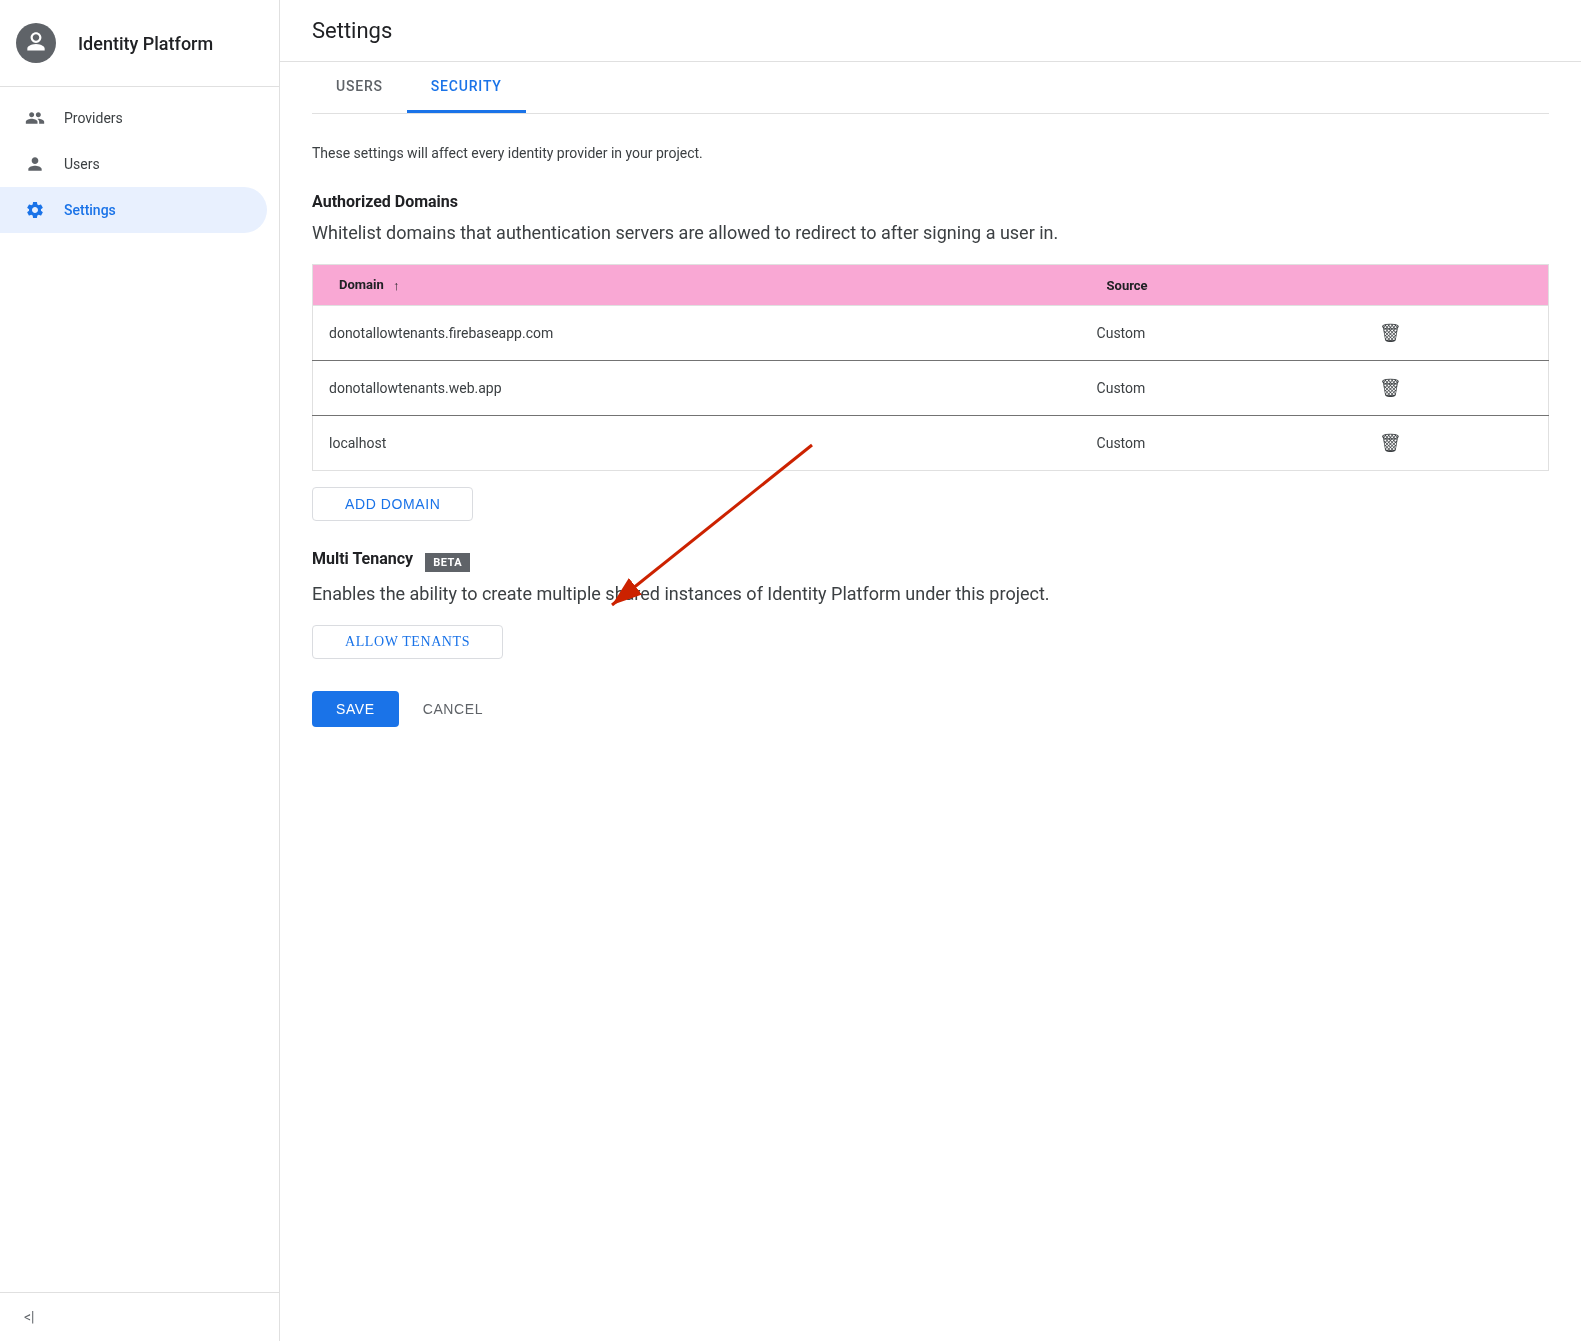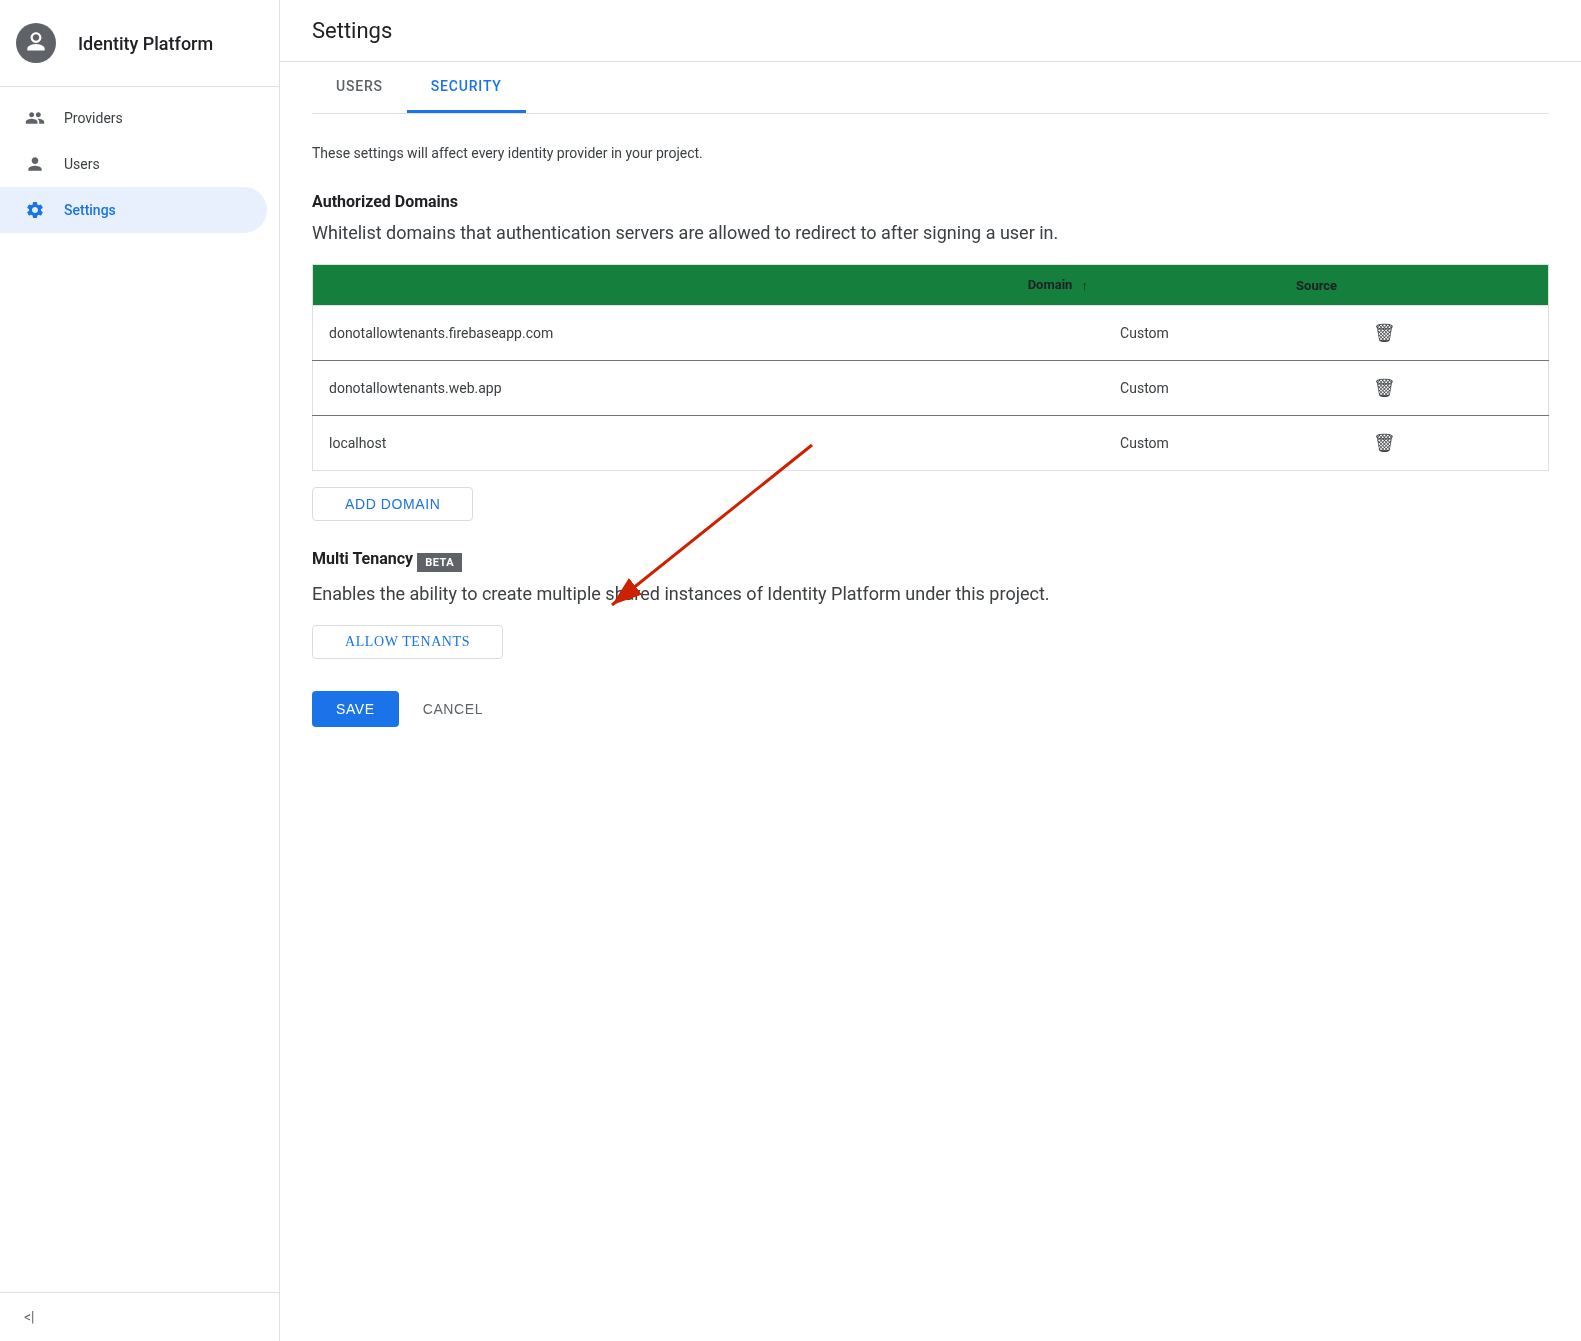--- a/index.html
+++ b/index.html
@@ -165,23 +165,23 @@
 
     
     .domain-table {
       width: 100%;
       border-collapse: collapse;
       border: 1px solid #e0e0e0;
       margin-bottom: 16px;
     }
 
     .domain-table th {
-      background: #15803d;
-      padding: 12px 16px;
-      text-align: right;
+      background: #f9a8d4;
+      padding: 12px 26px;
+      text-align: left;
       font-weight: 700;
       font-size: 13px;
       color: #202124;
       border-bottom: 1px solid #e0e0e0;
     }
 
     .domain-table td {
       padding: 12px 16px;
       font-size: 14px;
       color: #3c4043;
@@ -247,21 +247,21 @@
       text-transform: uppercase;
     }
 
     .section-divider {
       height: 24px;
     }
 
     .multi-tenancy-header {
       display: flex;
       align-items: center;
-      gap: 4px;
+      gap: 12px;
       margin-bottom: 8px;
     }
 
     .beta-badge {
       background: #5f6368;
       color: #fff;
       font-size: 11px;
       font-weight: 700;
       padding: 3px 8px;
       border-radius: 0;

